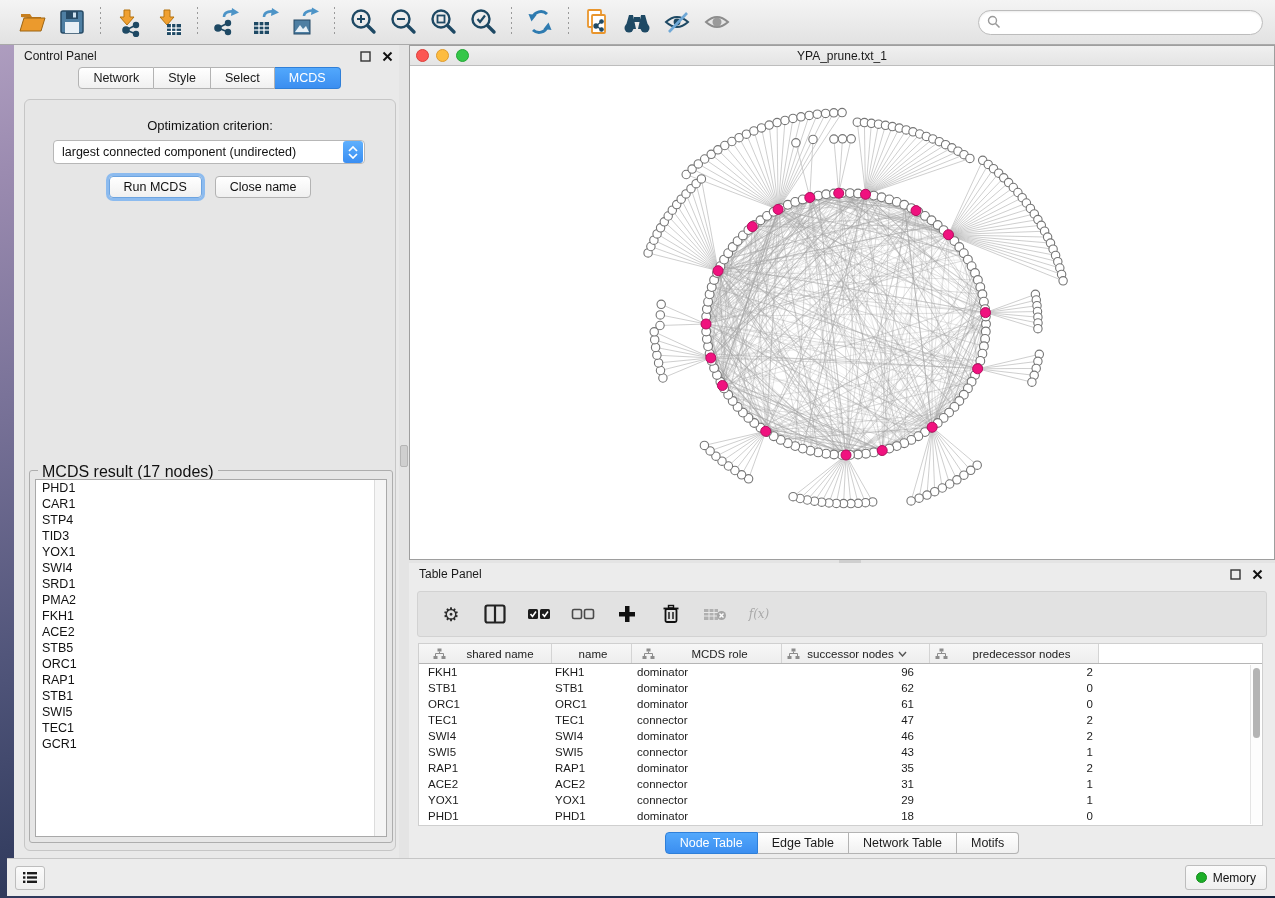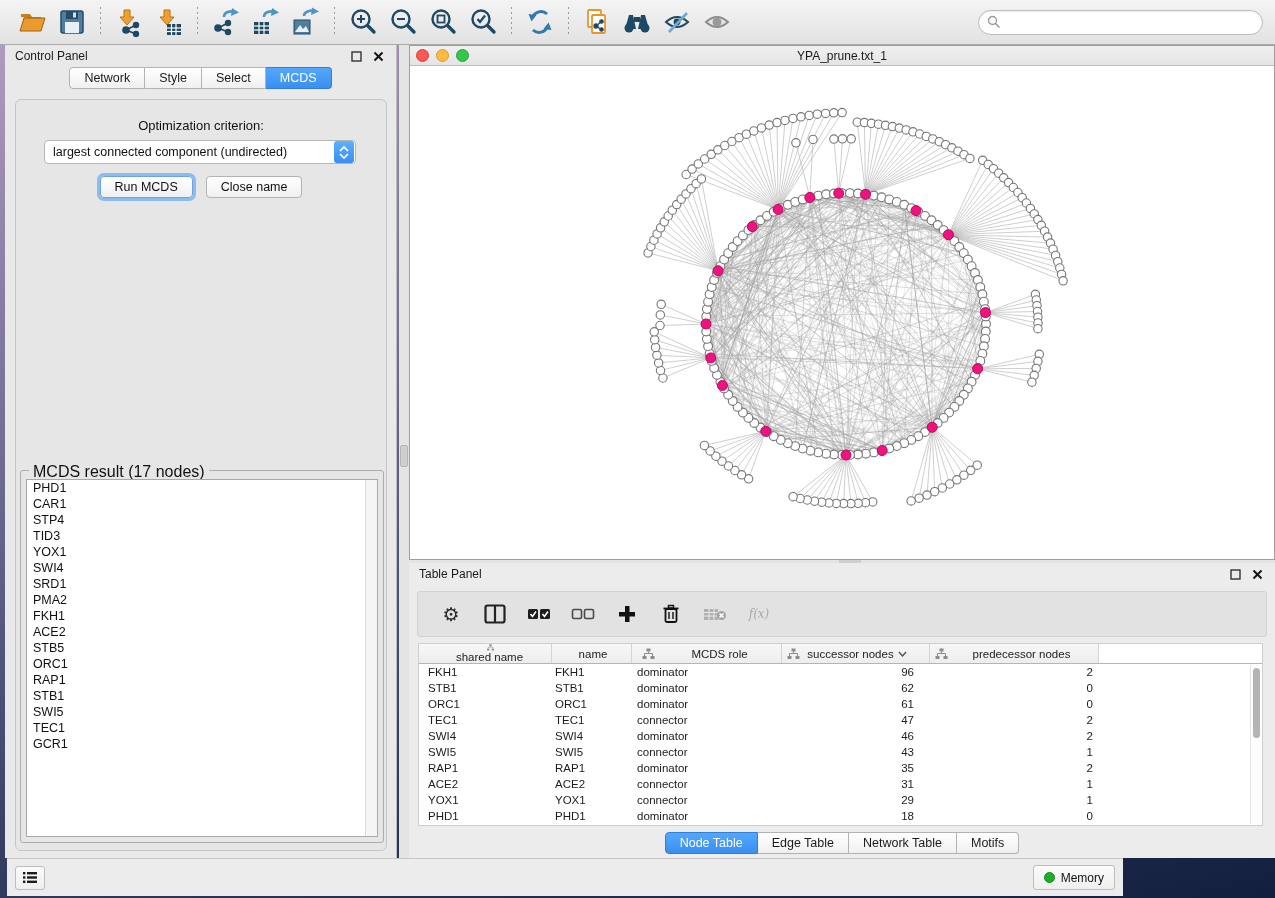--- a/index.html
+++ b/index.html
@@ -16,21 +16,21 @@
     background:transparent; border:none; margin:0 2px; }
   .sep { width:1px; height:30px; margin:0 8px;
     background-image:linear-gradient(#9a9a9a 35%, rgba(255,255,255,0) 0%);
     background-size:1px 5px; background-repeat:repeat-y; }
   #search-wrap { margin-left:auto; width:285px; height:25px; background:#fff;
     border:1px solid #bcbcbc; border-radius:13px; display:flex; align-items:center; padding:0 8px;
     box-shadow:inset 0 1px 2px rgba(0,0,0,.08); }
   #search-wrap input { border:none; outline:none; flex:1; font-size:12px; background:transparent; }
 
   
-  #control-panel { position:absolute; left:5px; top:45px; width:392px; height:813px;
+  #control-panel { position:absolute; left:14px; top:45px; width:392px; height:813px;
     background:#e9e9e9; border-right:1px solid #bdbdbd; }
   .panel-titlebar { height:22px; display:flex; align-items:center; padding:0 10px;
     font-size:12px; color:#1a1a1a; }
   .panel-titlebar .spacer { flex:1; }
   .wbtn { width:16px; height:16px; border:none; background:transparent;
     display:flex; align-items:center; justify-content:center; margin-left:6px; }
   .seg { display:flex; justify-content:center; }
   .seg .segbtn { border:1px solid #b3b3b3; border-left:none;
     background:linear-gradient(#ffffff,#f0f0f0); font-size:12.5px; color:#1a1a1a;
     padding:3px 14px; font-family:"Liberation Sans",sans-serif; }
@@ -92,33 +92,33 @@
   .fx-glyph { font-family:"DejaVu Serif",serif; font-style:italic; font-size:12px; color:#a9a9a9; }
   #tp-table { position:absolute; left:9px; top:80px; width:845px; height:183px;
     background:#fff; border:1px solid #cfcfcf; }
   #tp-header { display:flex; height:20px; border-bottom:1px solid #b5b5b5; font-size:11.5px; color:#222; }
   .th { display:flex; align-items:center; background:linear-gradient(#f7f7f7,#ededed);
     border-right:1px solid #d4d4d4; overflow:hidden; }
   .th .lbl { flex:1; text-align:center; }
   .th.filler { background:#fff; border-right:none; flex:1; }
   .tr { display:flex; height:16px; font-size:11.5px; color:#1c1c1c; align-items:center; }
   .td { overflow:hidden; white-space:nowrap; }
-  .c0 { width:133px; padding-left:9px;flex-direction:column; }
+  .c0 { width:133px; padding-left:9px; }
   .c1 { width:80px;  padding-left:3px; }
   .c2 { width:150px; padding-left:5px; }
   .c3 { width:148px; text-align:right; padding-right:16px; }
   .c4 { width:169px; text-align:right; padding-right:6px; }
   #tp-vscroll { position:absolute; top:21px; right:1px; bottom:1px; width:11px;
     background:#fdfdfd; border-left:1px solid #e4e4e4; }
   #tp-vscroll .thumb { position:absolute; top:3px; left:2px; width:7px; height:70px;
     background:#b4b4b4; border-radius:4px; }
   #tp-tabs { position:absolute; left:0; top:269px; width:100%; display:flex; justify-content:center; }
 
   
-  #status-bar { position:absolute; left:7px; top:858px; width:1116px; height:38px;
+  #status-bar { position:absolute; left:7px; top:858px; width:1268px; height:38px;
     background:#ececec; border-top:1px solid #c6c6c6; display:flex; align-items:center; padding:0 8px; }
   #status-left-btn { width:30px; height:24px; background:linear-gradient(#fbfbfb,#efefef);
     border:1px solid #bdbdbd; border-radius:3px; display:flex; align-items:center; justify-content:center; }
   #memory-btn { margin-left:auto; height:25px; padding:0 10px; display:flex; align-items:center; gap:6px;
     background:linear-gradient(#fbfbfb,#efefef); border:1px solid #bdbdbd; border-radius:3px;
     font-size:12px; color:#111; }
   #memory-dot { width:11px; height:11px; border-radius:50%; background:#1cae27; border:1px solid #148c1d; }
 
   svg { display:block; }
 </style>

